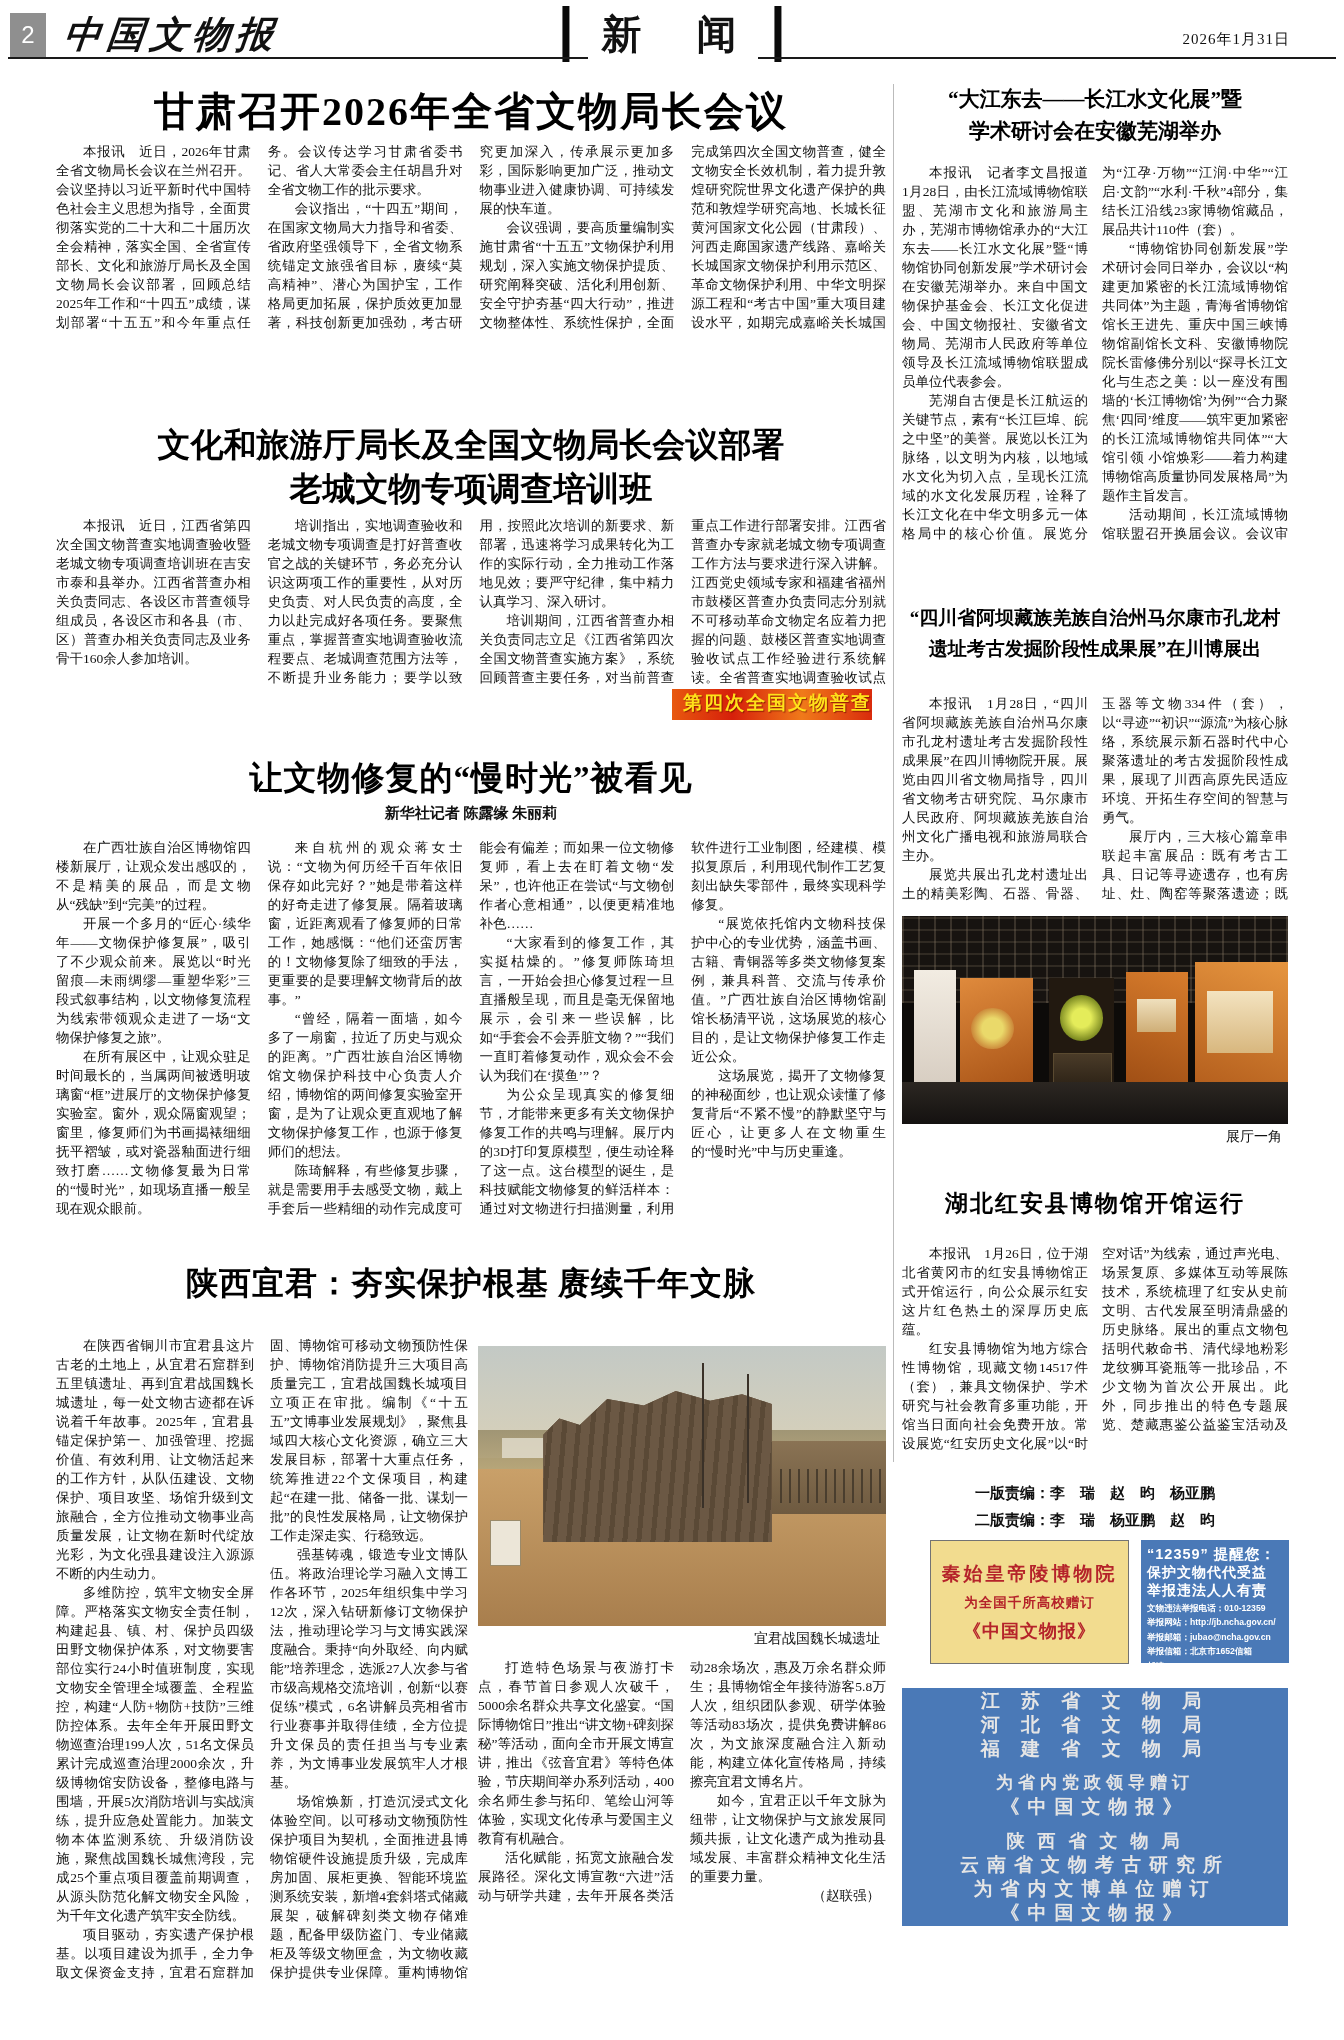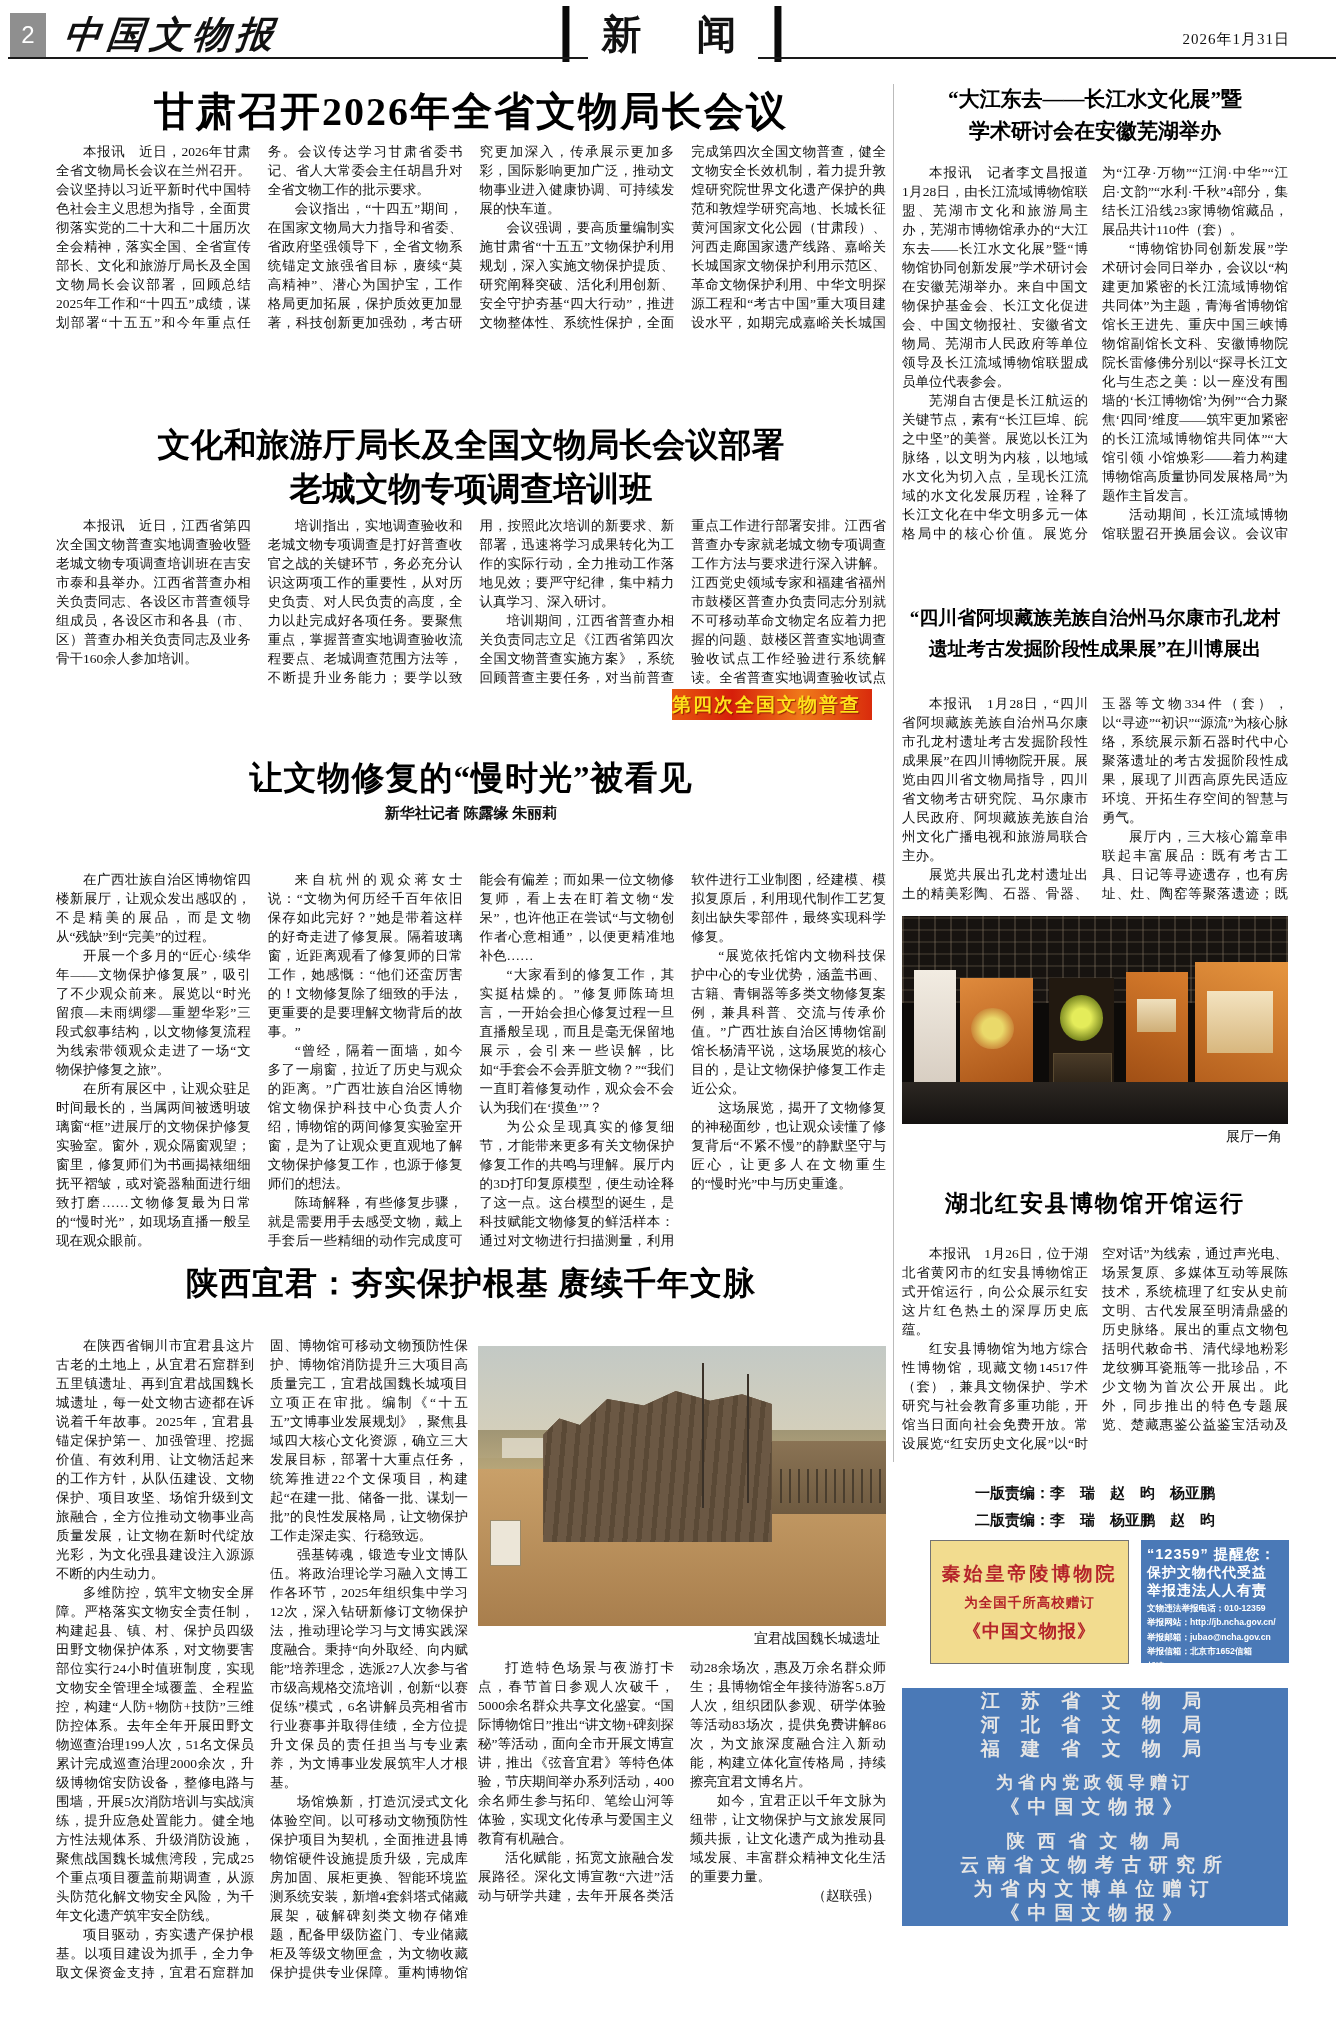--- a/index.html
+++ b/index.html
@@ -27,34 +27,34 @@
   .byline{left:56px;top:804px;width:830px;text-align:center;font-size:15px;font-weight:bold;}
   .hD{left:56px;top:1262px;width:830px;font-size:32px;letter-spacing:1px;}
   .hE{left:902px;top:84px;width:386px;font-size:21px;line-height:1.5;}
   .hF{left:902px;top:602px;width:386px;font-size:19px;line-height:1.65;}
   .hG{left:902px;top:1188px;width:386px;font-size:23px;letter-spacing:2px;}
   .body{font-size:13.5px;line-height:19px;text-align:justify;overflow:hidden;}
   .body p{margin:0;text-indent:2em;}
   .body p.attr{text-align:right;text-indent:0;padding-right:6px;}
   .bA{left:56px;top:142px;width:830px;height:192px;column-count:4;column-gap:17px;}
   .bB{left:56px;top:516px;width:830px;height:186px;column-count:4;column-gap:17px;}
-  .bC{left:56px;top:870px;width:830px;height:416px;column-count:4;column-gap:17px;}
+  .bC{left:56px;top:838px;width:830px;height:416px;column-count:4;column-gap:17px;}
   .bDL{left:56px;top:1336px;width:412px;height:656px;column-count:2;column-gap:16px;}
   .bDR{left:478px;top:1658px;width:408px;height:276px;column-count:2;column-gap:16px;}
   .bE{left:902px;top:163px;width:386px;height:382px;column-count:2;column-gap:14px;}
   .bF{left:902px;top:694px;width:386px;height:220px;column-count:2;column-gap:14px;}
   .bG{left:902px;top:1244px;width:386px;height:218px;column-count:2;column-gap:14px;}
   .caption{font-size:14px;font-weight:normal;text-align:right;}
   .capD{left:478px;top:1630px;width:402px;}
   .capF{left:902px;top:1128px;width:380px;}
   
   .banner4{left:672px;top:689px;width:200px;height:31px;
            background:linear-gradient(90deg,#e8590f,#d61f0a 30%,#f07a1a 65%,#d92b0c);
-           color:#ffe21a;font-weight:bold;font-size:19px;letter-spacing:2px;text-align:left;line-height:31px;
-           text-shadow:1px 1px 1px rgba(110,10,0,.7);}
+           color:#ffe21a;font-weight:bold;font-size:19px;letter-spacing:2px;text-align:right;line-height:31px;
+           text-shadow:1px 1px 1px rgba(110,10,0,.7);font-family:Liberation Mono, monospace;}
   
   .editors{left:902px;top:1480px;width:386px;text-align:center;font-size:15px;line-height:1.8;font-weight:bold;}
   
   .ad-yellow{left:930px;top:1540px;width:197px;height:122px;background:#f2dc8f;border:1px solid #737373;
              display:flex;flex-direction:column;justify-content:center;text-align:center;color:#b5232a;font-weight:bold;}
   .ad-yellow .l1{font-size:19px;letter-spacing:3px;}
   .ad-yellow .l2{font-size:13.5px;margin:7px 0;letter-spacing:1px;}
   .ad-yellow .l3{font-size:18px;letter-spacing:1px;}
   .ad-12359{left:1141px;top:1540px;width:148px;height:123px;background:#4a79b7;color:#fff;
             font-family:"Liberation Sans",sans-serif;font-weight:bold;padding:5px 6px;box-sizing:border-box;}
@@ -149,21 +149,21 @@
     <p>陈琦解释，有些修复步骤，就是需要用手去感受文物，戴上手套后一些精细的动作完成度可能会有偏差；而如果一位文物修复师，看上去在盯着文物“发呆”，也许他正在尝试“与文物创作者心意相通”，以便更精准地补色……</p>
     <p>“大家看到的修复工作，其实挺枯燥的。”修复师陈琦坦言，一开始会担心修复过程一旦直播般呈现，而且是毫无保留地展示，会引来一些误解，比如“手套会不会弄脏文物？”“我们一直盯着修复动作，观众会不会认为我们在‘摸鱼’”？</p>
     <p>为公众呈现真实的修复细节，才能带来更多有关文物保护修复工作的共鸣与理解。展厅内的3D打印复原模型，便生动诠释了这一点。这台模型的诞生，是科技赋能文物修复的鲜活样本：通过对文物进行扫描测量，利用软件进行工业制图，经建模、模拟复原后，利用现代制作工艺复刻出缺失零部件，最终实现科学修复。</p>
     <p>“展览依托馆内文物科技保护中心的专业优势，涵盖书画、古籍、青铜器等多类文物修复案例，兼具科普、交流与传承价值。”广西壮族自治区博物馆副馆长杨清平说，这场展览的核心目的，是让文物保护修复工作走近公众。</p>
     <p>这场展览，揭开了文物修复的神秘面纱，也让观众读懂了修复背后“不紧不慢”的静默坚守与匠心，让更多人在文物重生的“慢时光”中与历史重逢。</p>
   </div>
 
   <div class="abs headline hD">陕西宜君：夯实保护根基 赓续千年文脉</div>
   <div class="abs body bDL">
     <p>在陕西省铜川市宜君县这片古老的土地上，从宜君石窟群到五里镇遗址、再到宜君战国魏长城遗址，每一处文物古迹都在诉说着千年故事。2025年，宜君县锚定保护第一、加强管理、挖掘价值、有效利用、让文物活起来的工作方针，从队伍建设、文物保护、项目攻坚、场馆升级到文旅融合，全方位推动文物事业高质量发展，让文物在新时代绽放光彩，为文化强县建设注入源源不断的内生动力。</p>
-    <p>多维防控，筑牢文物安全屏障。严格落实文物安全责任制，构建起县、镇、村、保护员四级田野文物保护体系，对文物要害部位实行24小时值班制度，实现文物安全管理全域覆盖、全程监控，构建“人防+物防+技防”三维防控体系。去年全年开展田野文物巡查治理199人次，51名文保员累计完成巡查治理2000余次，升级博物馆安防设备，整修电路与围墙，开展5次消防培训与实战演练，提升应急处置能力。健全地方性法规体系、升级消防设施，聚焦战国魏长城焦湾段，完成25个重点项目覆盖前期调查，从源头防范化解文物安全风险，为千年文化遗产筑牢安全防线。</p>
+    <p>多维防控，筑牢文物安全屏障。严格落实文物安全责任制，构建起县、镇、村、保护员四级田野文物保护体系，对文物要害部位实行24小时值班制度，实现文物安全管理全域覆盖、全程监控，构建“人防+物防+技防”三维防控体系。去年全年开展田野文物巡查治理199人次，51名文保员累计完成巡查治理2000余次，升级博物馆安防设备，整修电路与围墙，开展5次消防培训与实战演练，提升应急处置能力。加装文物本体监测系统、升级消防设施，聚焦战国魏长城焦湾段，完成25个重点项目覆盖前期调查，从源头防范化解文物安全风险，为千年文化遗产筑牢安全防线。</p>
     <p>项目驱动，夯实遗产保护根基。以项目建设为抓手，全力争取文保资金支持，宜君石窟群加固、博物馆可移动文物预防性保护、博物馆消防提升三大项目高质量完工，宜君战国魏长城项目立项正在审批。编制《“十五五”文博事业发展规划》，聚焦县域四大核心文化资源，确立三大发展目标，部署十大重点任务，统筹推进22个文保项目，构建起“在建一批、储备一批、谋划一批”的良性发展格局，让文物保护工作走深走实、行稳致远。</p>
     <p>强基铸魂，锻造专业文博队伍。将政治理论学习融入文博工作各环节，2025年组织集中学习12次，深入钻研新修订文物保护法，推动理论学习与文博实践深度融合。秉持“向外取经、向内赋能”培养理念，选派27人次参与省市级高规格交流培训，创新“以赛促练”模式，6名讲解员亮相省市行业赛事并取得佳绩，全方位提升文保员的责任担当与专业素养，为文博事业发展筑牢人才根基。</p>
     <p>场馆焕新，打造沉浸式文化体验空间。以可移动文物预防性保护项目为契机，全面推进县博物馆硬件设施提质升级，完成库房加固、展柜更换、智能环境监测系统安装，新增4套斜塔式储藏展架，破解碑刻类文物存储难题，配备甲级防盗门、专业储藏柜及等级文物匣盒，为文物收藏保护提供专业保障。重构博物馆展陈体系，以“新石器至明清”历史时序梳理展线，精选156件展品，融入县域遗迹拓片、清代县域图等本土元素，打造脉络清晰、叙事生动的沉浸式展览，让观众近距离触摸历史、感受宜君文化底蕴。</p>
   </div>
   <div class="abs photoD">
     <div class="p1-sky"></div>
     <div class="p1-trees"></div>
     <div class="p1-bldg"></div>
     <div class="p1-ground"></div>
     <div class="p1-wall"></div>

